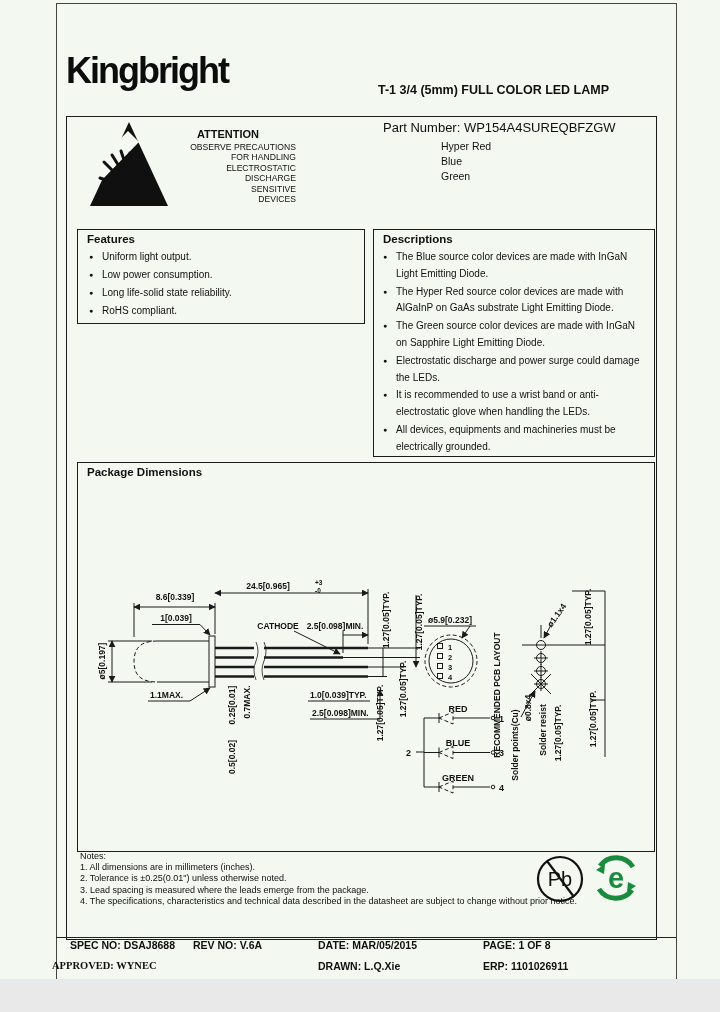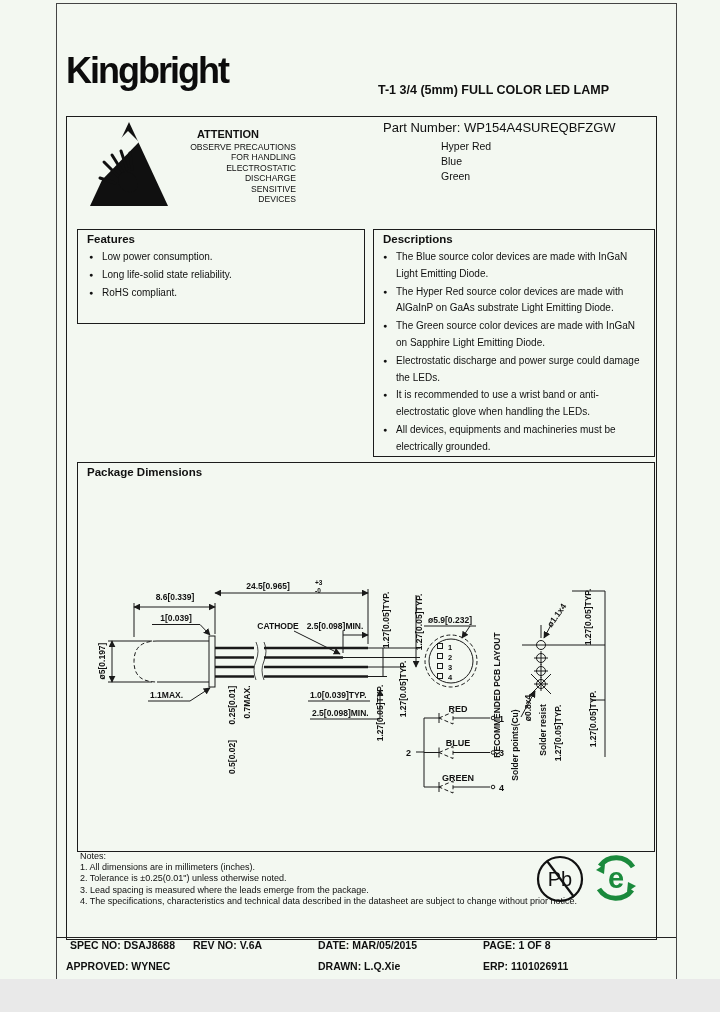--- a/index.html
+++ b/index.html
@@ -75,20 +75,21 @@
   <div class="abs partcolors">
     <div>Hyper Red</div>
     <div>Blue</div>
     <div>Green</div>
   </div>
 
   <div class="box" style="left:77px;top:229px;width:286px;height:93px;">
     <div class="sec-title" style="position:absolute;left:9px;top:3px;">Features</div>
   </div>
   <div class="blist feat" style="left:89px;top:248px;width:265px;">
+    <div>Uniform light output.</div>
     <div>Low power consumption.</div>
     <div>Long life-solid state reliability.</div>
     <div>RoHS compliant.</div>
   </div>
 
   <div class="box" style="left:373px;top:229px;width:280px;height:226px;">
     <div class="sec-title" style="position:absolute;left:9px;top:3px;">Descriptions</div>
   </div>
   <div class="blist desc" style="left:383px;top:249px;width:264px;">
     <div>The Blue source color devices are made with InGaN Light Emitting Diode.</div>
@@ -242,18 +243,18 @@
     <polygon points="4,16 13,10 12,20" fill="#1a8a3c"></polygon>
     <polygon points="44,32 35,38 36,28" fill="#1a8a3c"></polygon>
     <text x="24" y="34" text-anchor="middle" font-size="29" font-weight="bold" fill="#1a8a3c">e</text>
   </svg>
 
   <div class="fdiv"></div>
   <div class="footer-row" style="left:70px;top:939px;">SPEC NO: DSAJ8688</div>
   <div class="footer-row" style="left:193px;top:939px;">REV NO: V.6A</div>
   <div class="footer-row" style="left:318px;top:939px;">DATE: MAR/05/2015</div>
   <div class="footer-row" style="left:483px;top:939px;">PAGE:  1  OF  8</div>
-  <div class="footer-row" style="left:66px;top:960px;">APPROVED: WYNEC</div>
+  <div class="footer-row" style="left:52px;top:960px;font-family:Liberation Serif, serif;">APPROVED: WYNEC</div>
   <div class="footer-row" style="left:208px;top:960px;margin-top:48px;">CHECKED: Allen Liu</div>
   <div class="footer-row" style="left:318px;top:960px;">DRAWN: L.Q.Xie</div>
   <div class="footer-row" style="left:483px;top:960px;">ERP: 1101026911</div>
 
 </div>
 
 </body></html>

